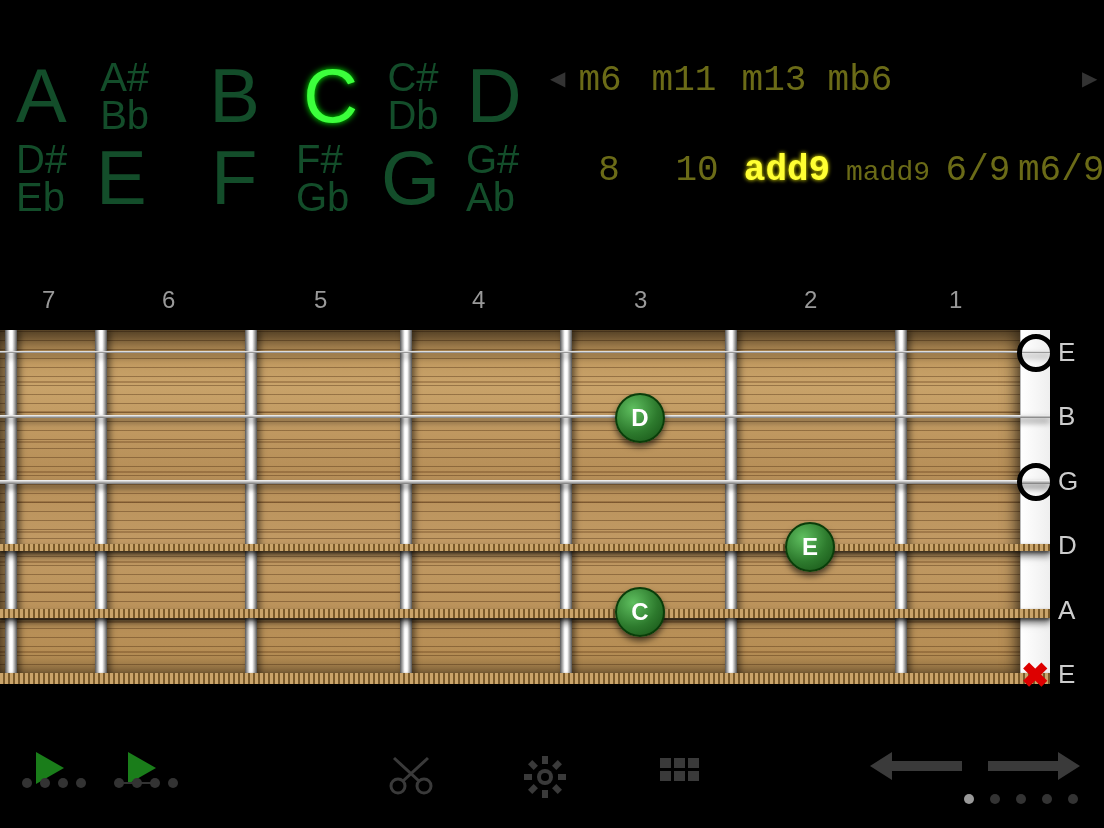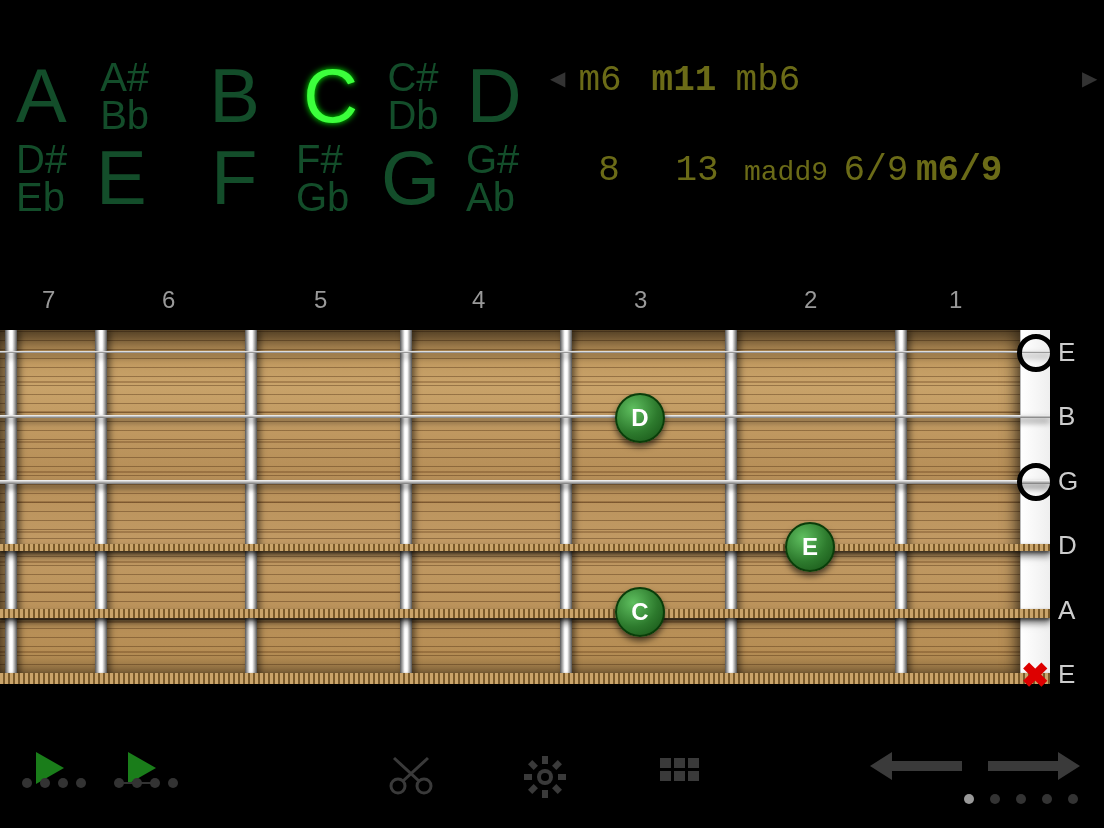--- a/index.html
+++ b/index.html
@@ -77,29 +77,31 @@
         <div class="note-cell note-dim note-big" style="width: 85px;">G</div>
         <div class="note-cell note-dim note-pair" style="width: 70px;"><span>G#</span><span>Ab</span></div>
       </div>
   </div>
 
   <div class="tri-nav tri-left">◀</div>
   <div class="tri-nav tri-right">▶</div>
   <div class="types-area">
     <div class="trow" id="trow1">
         <div class="type-cell  tfs" style="width: 80px;">m6</div>
-        <div class="type-cell  tfs" style="width: 88px; font-weight: bold;">m11</div>
+        <div class="type-cell  tfs" style="width: 88px;">m11</div>
+        <div class="type-cell  tfs" style="width: 92px;">m13</div>
         <div class="type-cell  tfs" style="width: 80px;">mb6</div>
       </div>
     <div class="trow" id="trow2">
         <div class="type-cell  tfs" style="width: 98px;">8</div>
-        <div class="type-cell  tfs" style="width: 78px;">13</div>
+        <div class="type-cell  tfs" style="width: 78px;">10</div>
+        <div class="type-cell type-active tfs" style="width: 102px;">add9</div>
         <div class="type-cell  tfs" style="font-size: 28px; width: 100px;">madd9</div>
         <div class="type-cell  tfs" style="width: 80px; text-align: center;">6/9</div>
-        <div class="type-cell  tfs" style="width: 80px; font-weight: bold;">m6/9</div>
+        <div class="type-cell  tfs" style="width: 80px;">m6/9</div>
       </div>
   </div>
 
   <div class="fret-nums" id="fretnums">
       <span style="left: 42px;">7</span>
       <span style="left: 162px;">6</span>
       <span style="left: 314px;">5</span>
       <span style="left: 472px;">4</span>
       <span style="left: 634px;">3</span>
       <span style="left: 804px;">2</span>

